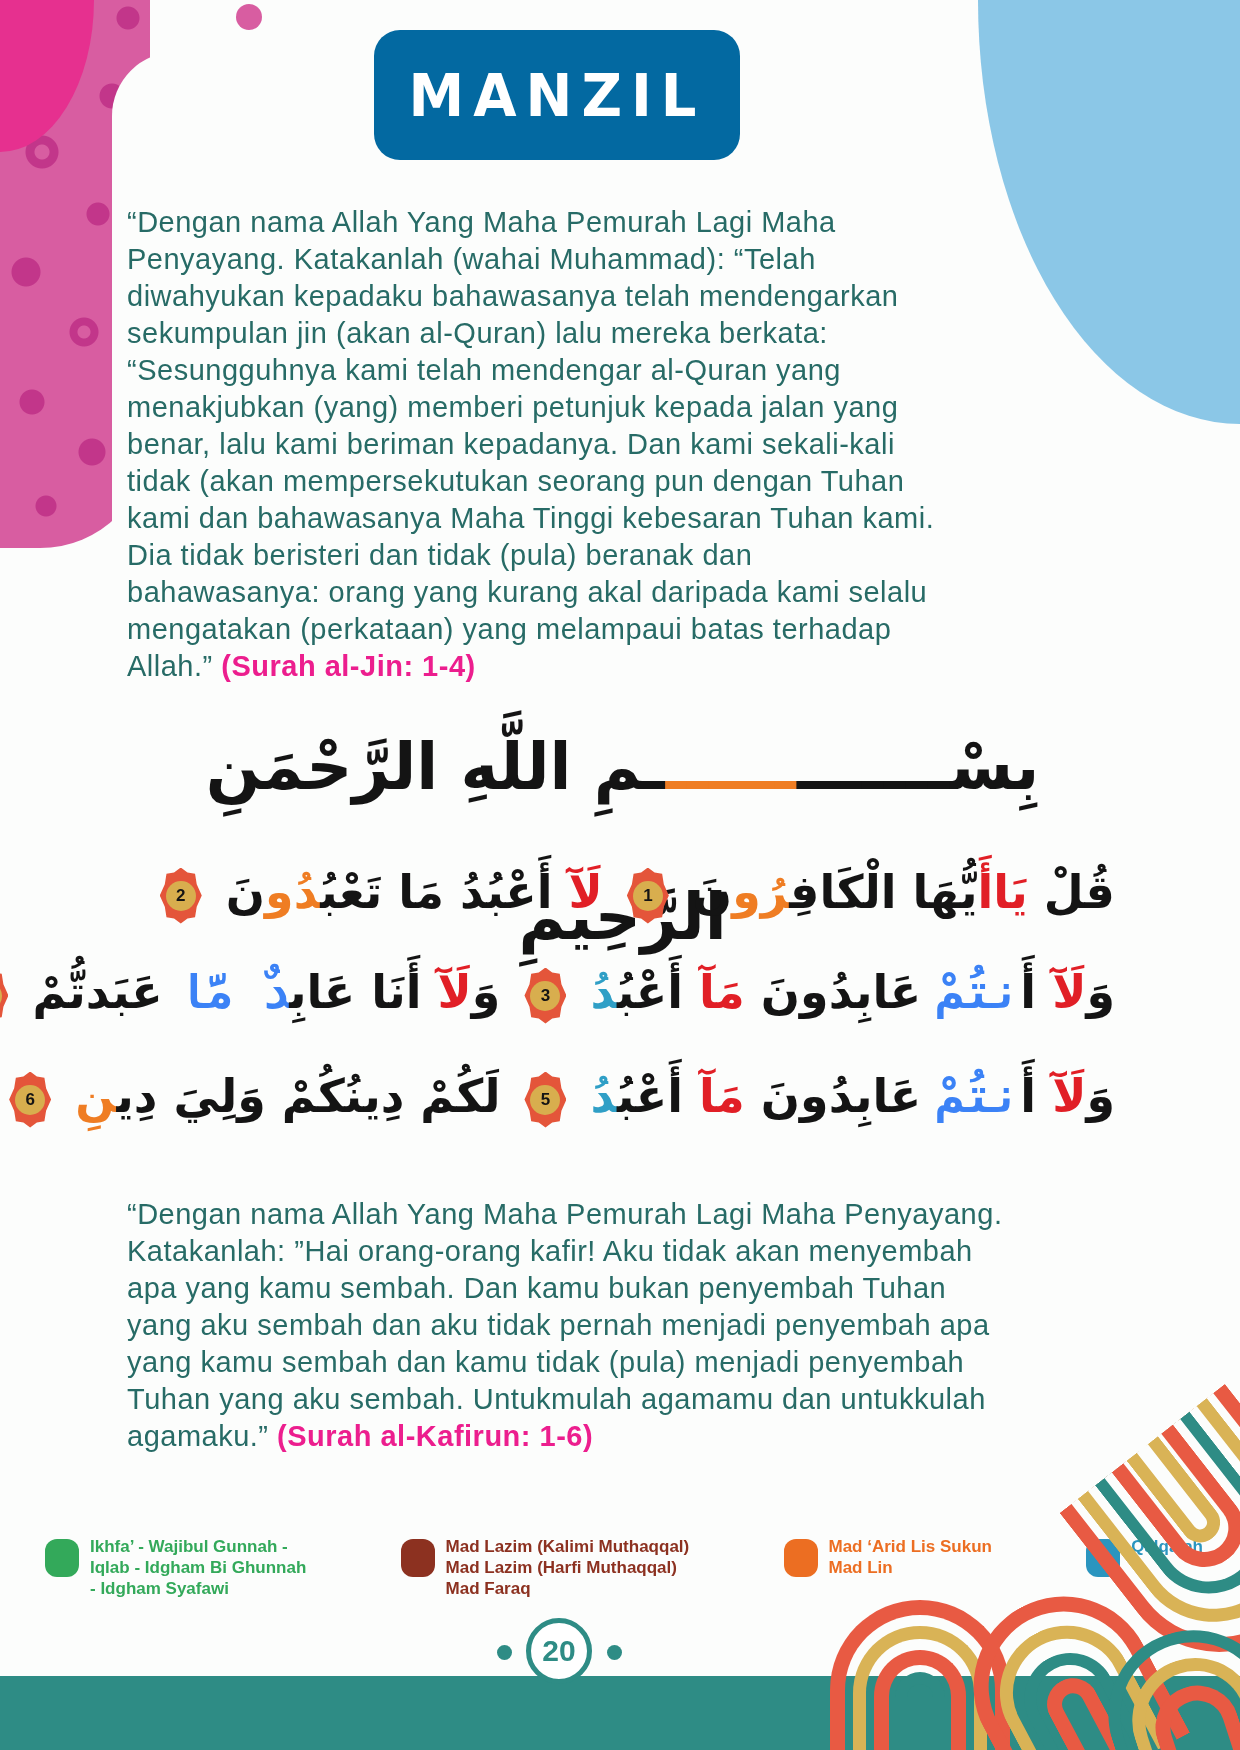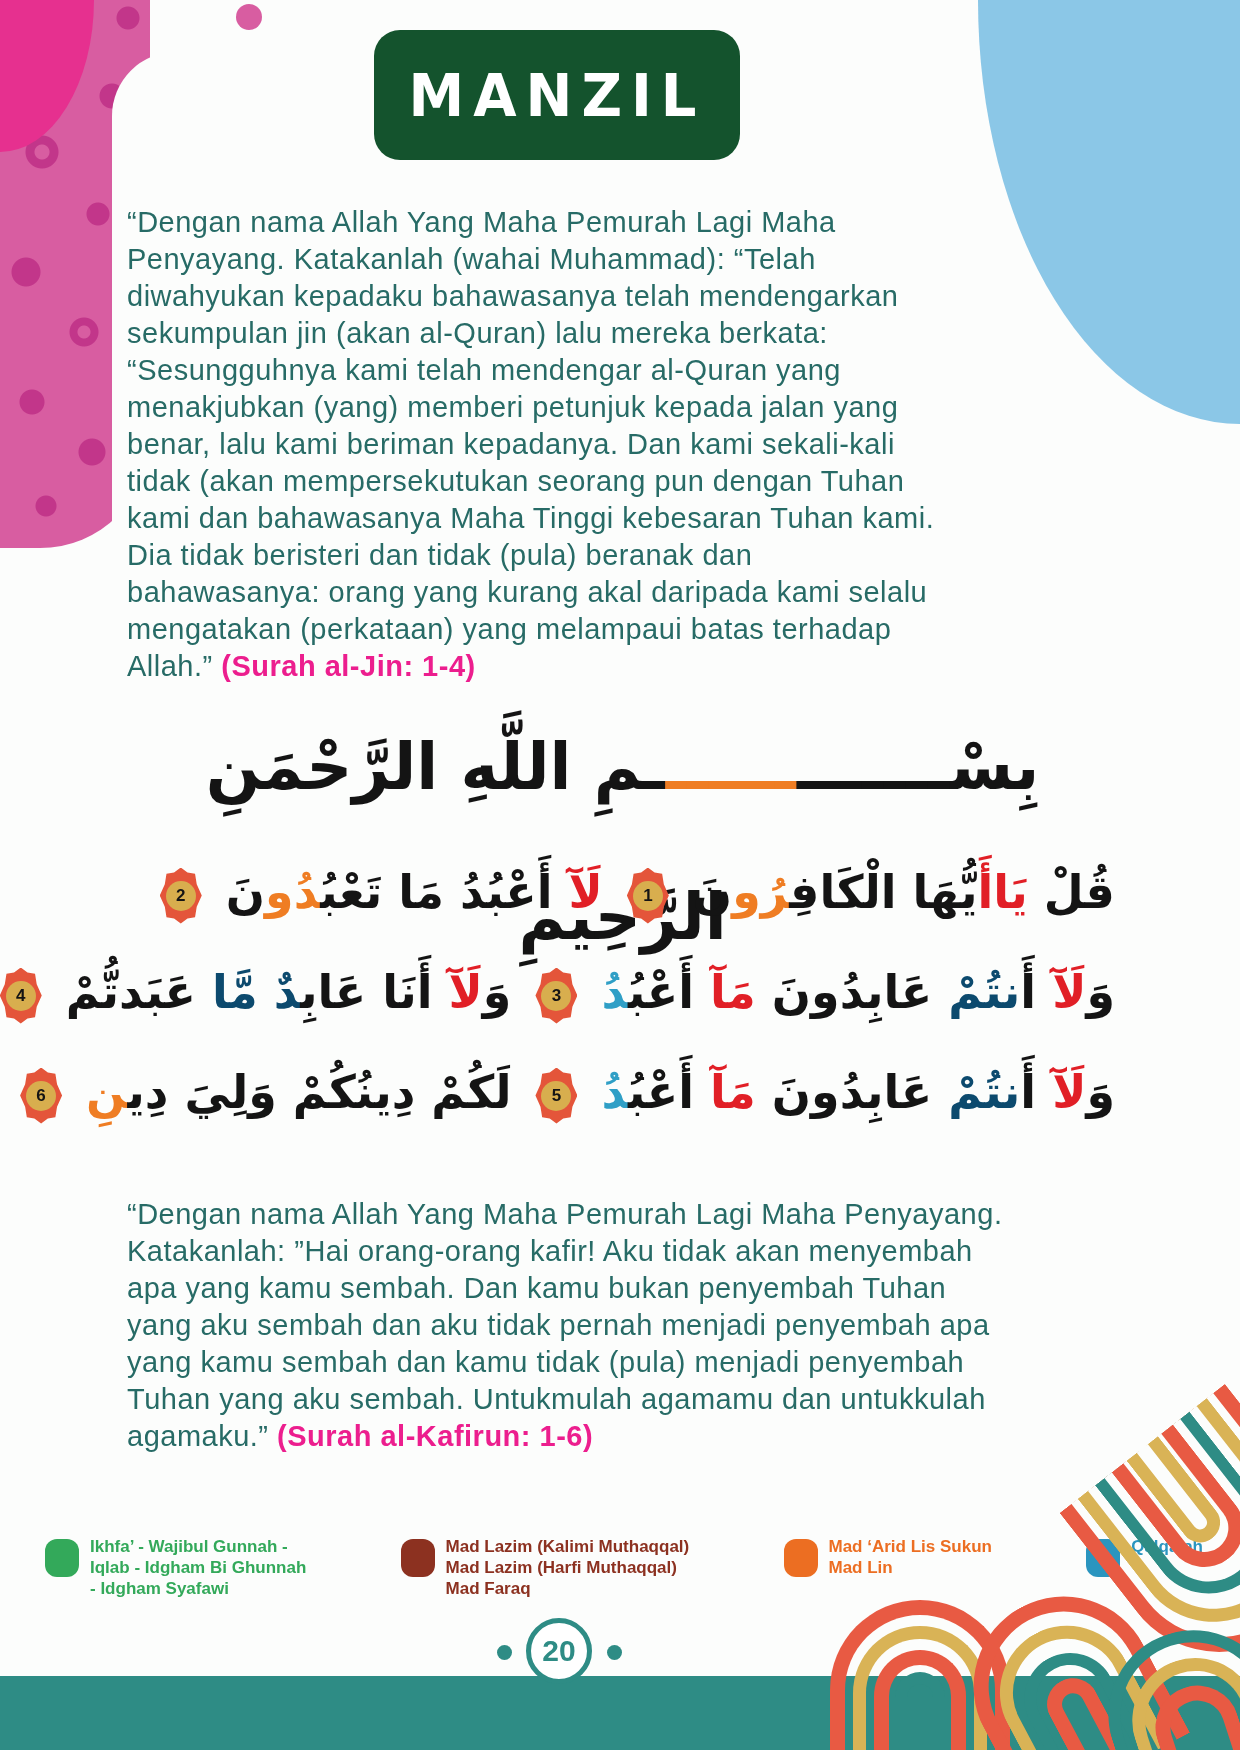--- a/index.html
+++ b/index.html
@@ -24,40 +24,40 @@
   .deco-pink-corner{position:absolute;left:0;top:0;width:94px;height:152px;z-index:2;
     background:#e6308f;border-bottom-right-radius:100%;}
   .deco-pink-dot{position:absolute;left:236px;top:4px;width:26px;height:26px;border-radius:50%;
     background:#d85da1;z-index:1;}
   .card{position:absolute;left:112px;top:52px;right:0;bottom:0;background:#fcfdfc;
     border-top-left-radius:64px;z-index:3;}
   .deco-blue{position:absolute;right:0;top:0;width:262px;height:424px;background:#8bc7e7;
     border-bottom-left-radius:100%;z-index:4;}
 
   
-  .banner{position:absolute;left:374px;top:30px;width:366px;height:130px;background:#14532d;
+  .banner{position:absolute;left:374px;top:30px;width:366px;height:130px;background:#0369a1;
     border-radius:26px;z-index:5;display:flex;align-items:center;justify-content:center;}
   .banner-title{color:#ffffff;font-family:"DejaVu Sans",sans-serif;font-weight:800;
     font-size:56px;letter-spacing:9px;transform:scaleY(1.05);}
 
   
   .para{position:absolute;color:#276b66;font-size:29px;line-height:37px;letter-spacing:.5px;
     z-index:5;margin-top:36px;}
   .para-jin{left:127px;top:168px;width:825px;}
   .para-kafirun{left:127px;top:1160px;width:885px;}
   .citation{color:#ec1e8e;font-weight:700;white-space:nowrap;}
 
   
   .arabic{position:absolute;left:130px;width:985px;z-index:5;direction:rtl;color:#141414;
     font-family:"DejaVu Sans",sans-serif;font-weight:700;}
   .bismillah{top:692px;text-align:center;font-size:64px;line-height:150px;}
   .ayah-lines{top:842px;}
   .ayah-line{text-align:right;font-size:46px;line-height:100px;white-space:nowrap;}
   .seg.c-red{color:#e11f26;}
-  .seg.c-green{color:#0c4a6e;}
+  .seg.c-green{color:#3b82f6;font-family:Liberation Mono, monospace;}
   .seg.c-blue{color:#2f9fc6;}
   .seg.c-orange{color:#ef7d23;}
   .medallion{display:inline-block;position:relative;width:42px;height:56px;margin:0 8px;
     vertical-align:middle;background:#e4553a;
     clip-path:polygon(50% 0%,66% 9%,84% 11%,88% 30%,100% 50%,88% 70%,84% 89%,66% 91%,50% 100%,34% 91%,16% 89%,12% 70%,0% 50%,12% 30%,16% 11%,34% 9%);}
   .med-core{position:absolute;left:50%;top:50%;transform:translate(-50%,-50%);
     width:30px;height:30px;border-radius:50%;background:#d8ae4e;color:#141414;
     font-family:"Liberation Sans",sans-serif;font-weight:700;font-size:17px;line-height:30px;
     text-align:center;direction:ltr;}
 

